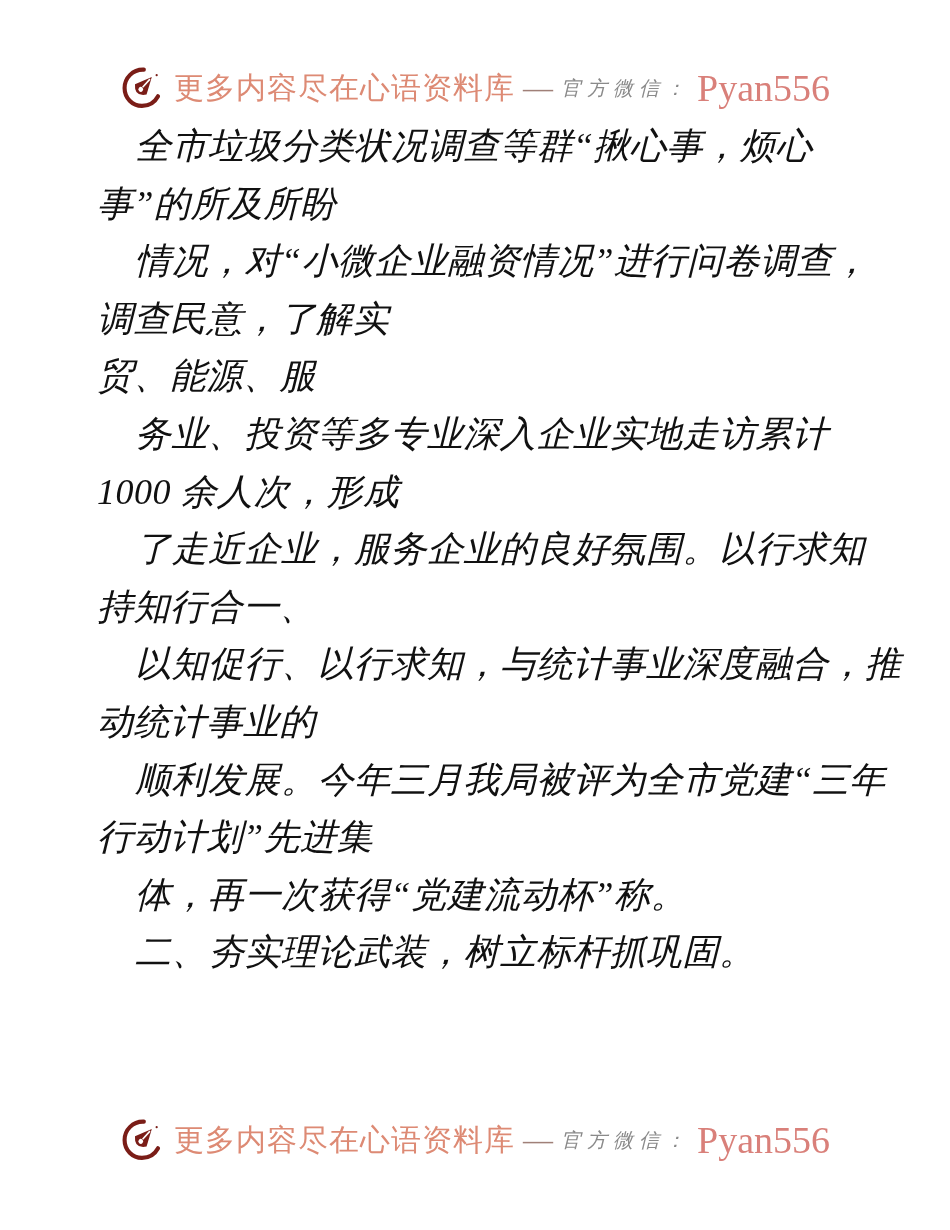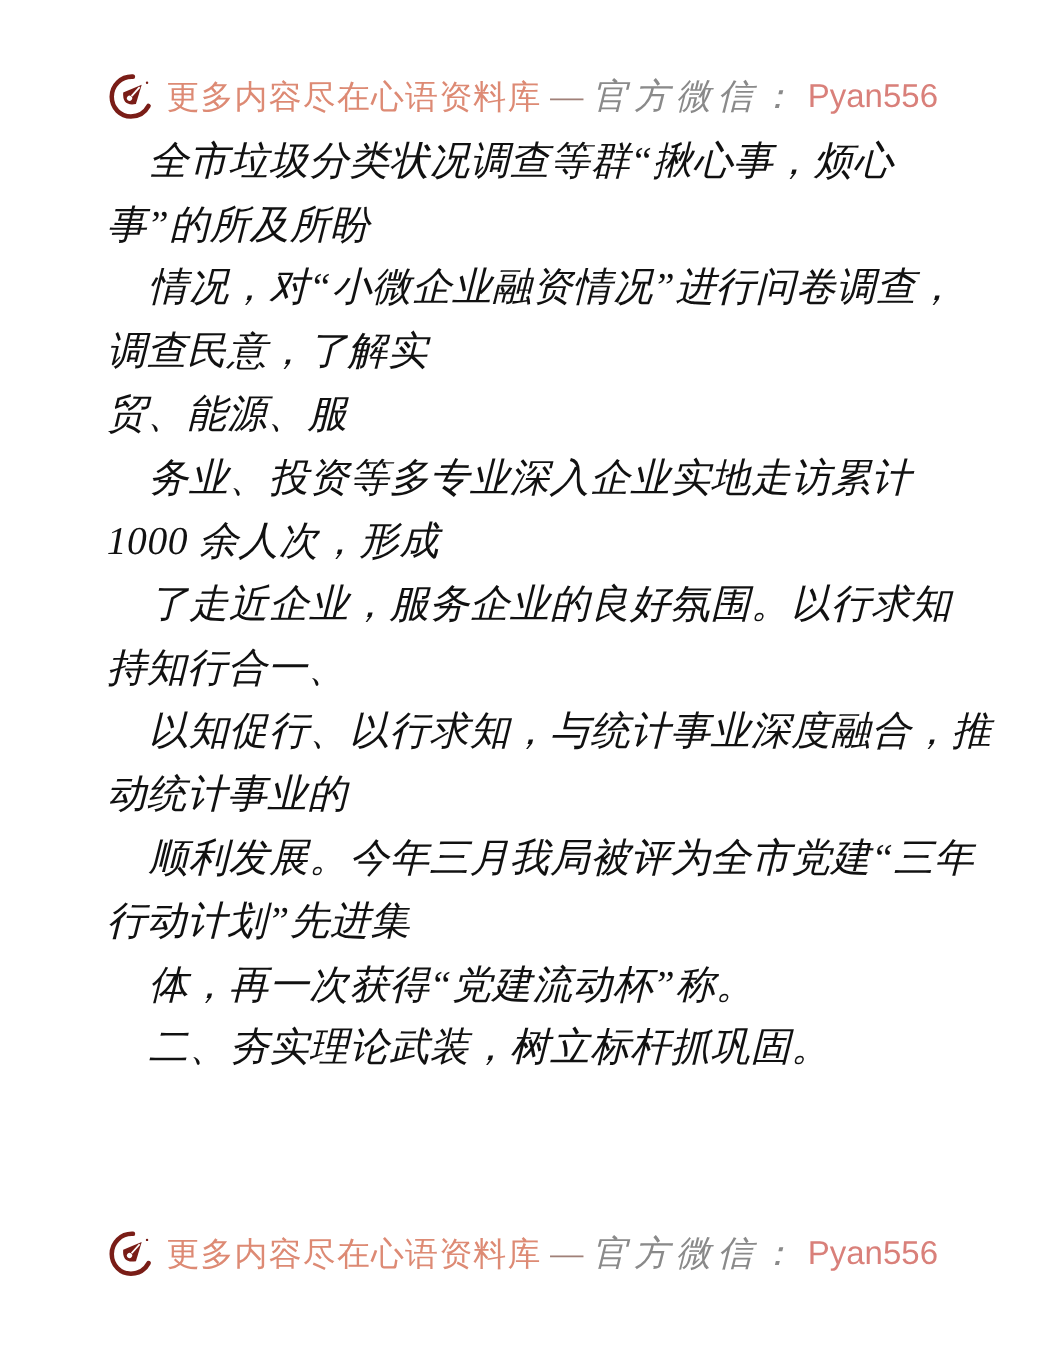--- a/index.html
+++ b/index.html
@@ -30,30 +30,30 @@
     letter-spacing: 1px;
     font-family: "Liberation Serif", "DejaVu Serif", serif;
   }
   .dash {
     color: #a08078;
     font-size: 30px;
     margin: 0 2px;
   }
   .wechat-label {
     color: #8a8a8a;
-    font-size: 32px;
+    font-size: 20px;
     font-style: italic;
     letter-spacing: 6px;
     font-family: "Liberation Serif", "DejaVu Serif", serif;
     text-align: right;
   }
   .wechat-id {
     color: #d9807a;
-    font-size: 30px;
-    font-family: Liberation Sans, sans-serif;
+    font-size: 38px;
+    font-family: Liberation Serif, serif;
   }
   .doc-body {
     position: absolute;
     top: 118px;
     left: 97px;
     width: 775px;
   }
   .doc-body p {
     margin: 0;
     font-size: 36px;

